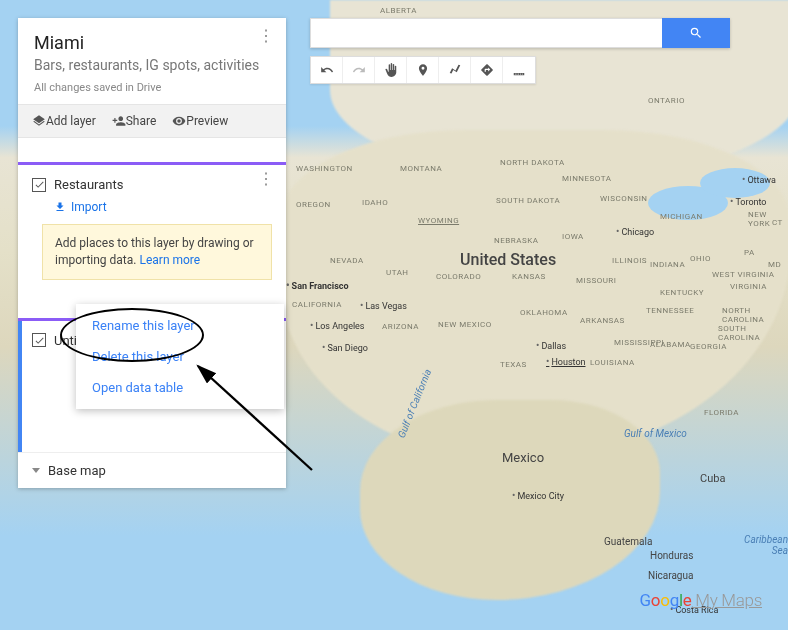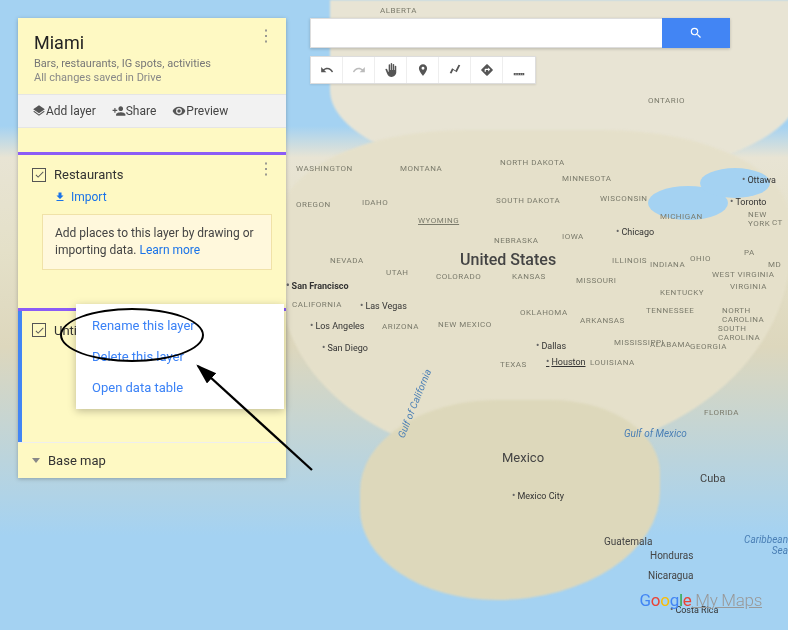--- a/index.html
+++ b/index.html
@@ -24,24 +24,24 @@
   .search-btn svg { width: 14px; height: 14px; fill: #fff; }
 
   
   .toolbar { position: absolute; top: 56px; left: 310px; background: #fff; border: 1px solid #ddd; box-shadow: 0 1px 2px rgba(0,0,0,0.1); display: flex; height: 28px; }
   .tool { width: 32px; display: flex; align-items: center; justify-content: center; border-right: 1px solid #eee; cursor: pointer; }
   .tool:last-child { border-right: none; }
   .tool svg, .tool span { width: 14px; height: 14px; fill: #555; color: #555; font-size: 13px; }
   .tool.disabled svg { fill: #bbb; }
 
   
-  .panel { position: absolute; top: 18px; left: 18px; width: 268px; background: #fef9c3; box-shadow: 0 1px 4px rgba(0,0,0,0.25); font-size: 13px; color: #333; }
+  .panel { position: absolute; top: 18px; left: 18px; width: 268px; background: #ffffff; box-shadow: 0 1px 4px rgba(0,0,0,0.25); font-size: 13px; color: #333; }
   .panel-header { padding: 14px 16px 10px; position: relative; }
   .panel-title { font-size: 18px; font-weight: 400; color: #222; margin-bottom: 4px; }
-  .panel-sub { font-size: 11px; color: #777; margin-bottom: 1px; }
+  .panel-sub { font-size: 14px; color: #777; margin-bottom: 8px; }
   .panel-saved { font-size: 11px; color: #888; }
   .panel-more { position: absolute; top: 16px; right: 12px; cursor: pointer; color: #888; font-size: 16px; line-height: 4px; letter-spacing: 0; }
 
   .action-bar { background: #f2f2f2; border-top: 1px solid #e5e5e5; border-bottom: 1px solid #e5e5e5; padding: 9px 14px; display: flex; gap: 16px; font-size: 12px; color: #444; }
   .action-item { display: flex; align-items: center; cursor: pointer; }
   .action-item svg { width: 14px; height: 14px; fill: #555; }
 
   .layer { padding: 12px 14px 14px; border-top: 3px solid #8b5cf6; position: relative; margin-top: 24px; }
   .layer-head { display: flex; align-items: center; gap: 8px; margin-bottom: 8px; }
   .layer-check { width: 14px; height: 14px; border: 1.5px solid #555; display: inline-flex; align-items: center; justify-content: center; }

